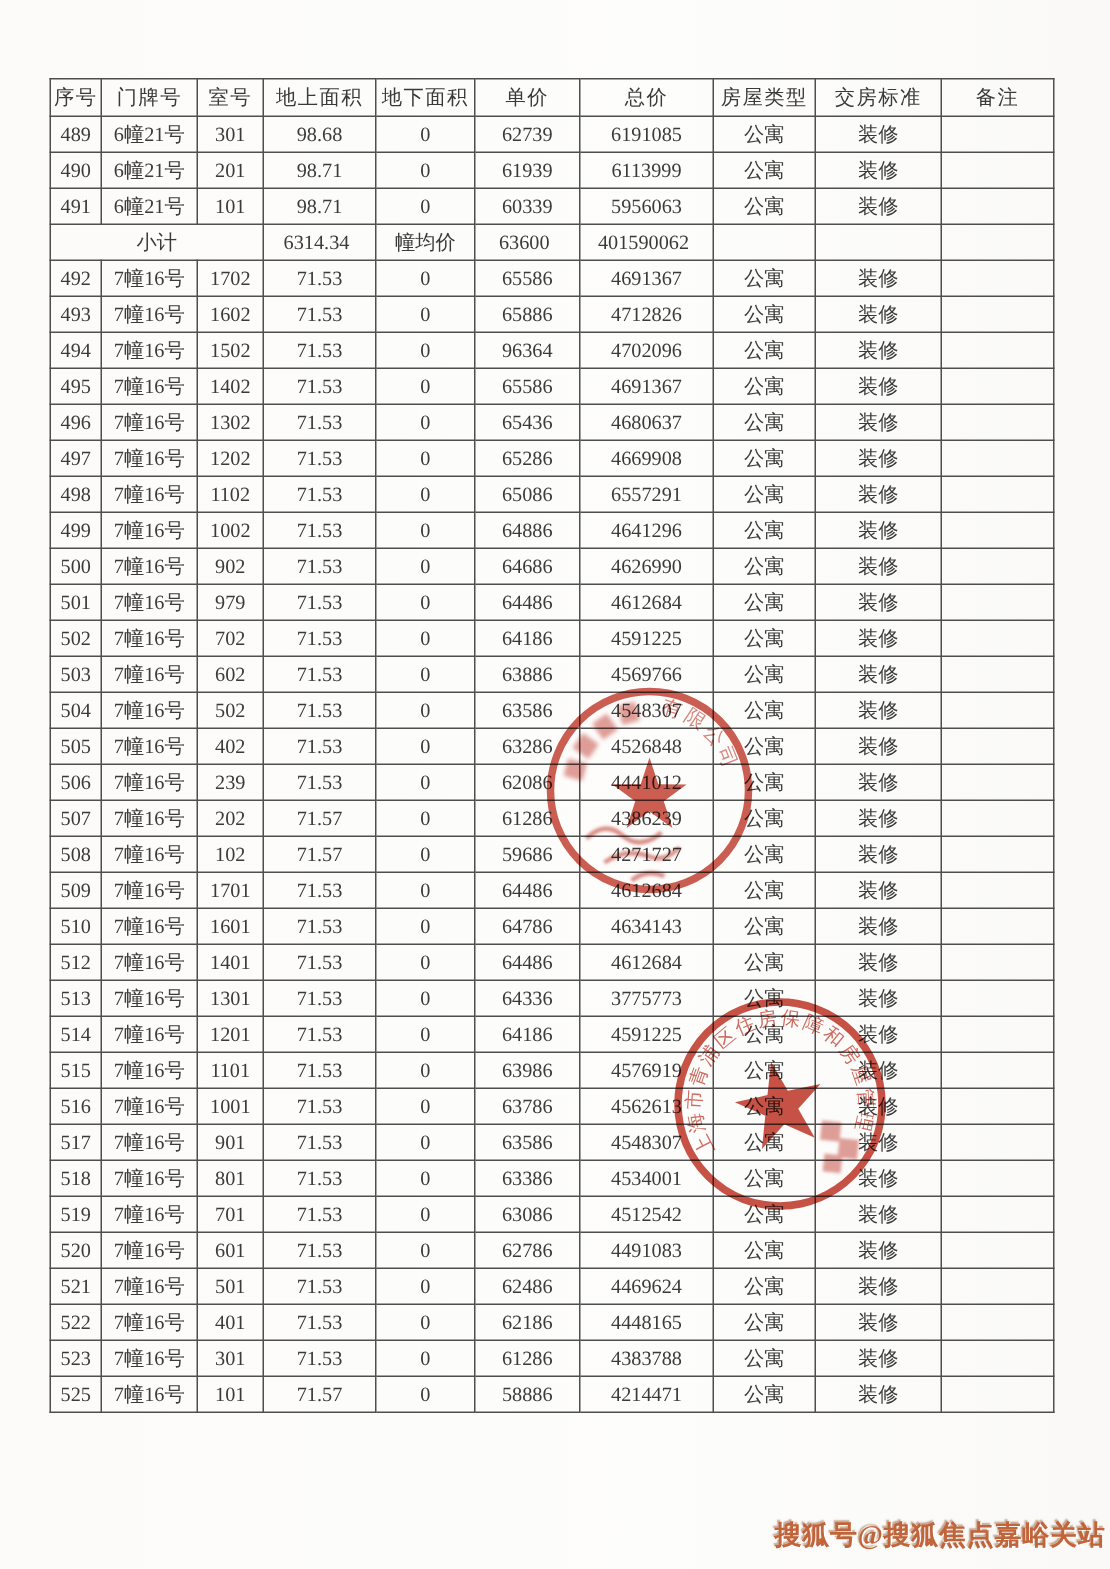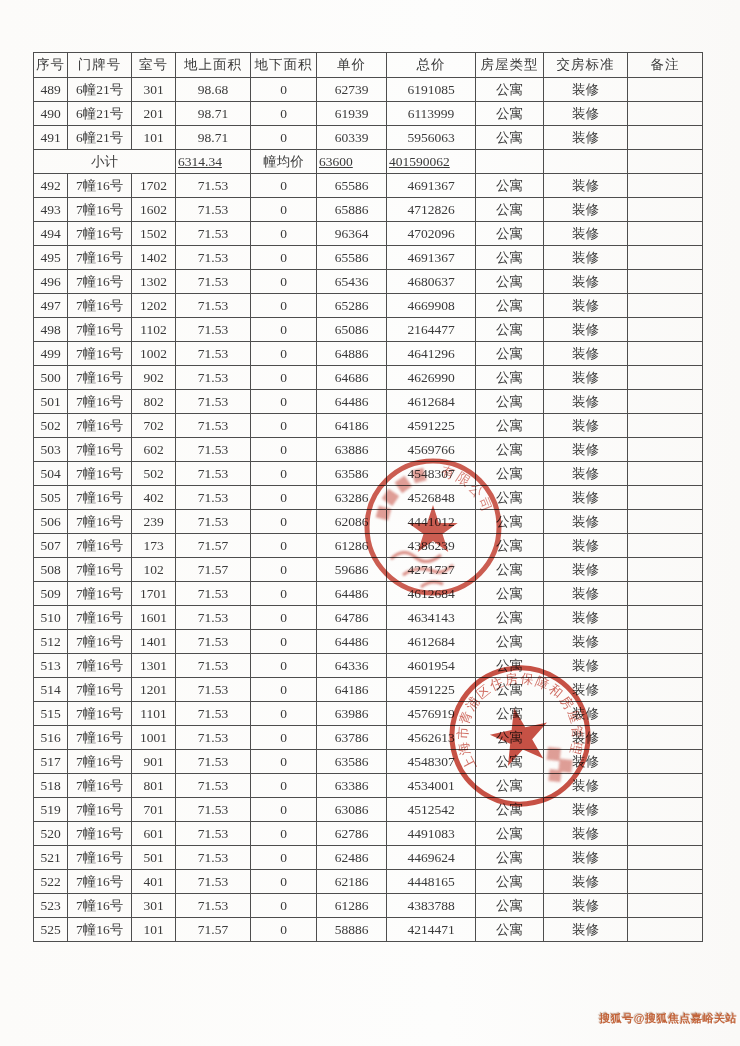--- a/index.html
+++ b/index.html
@@ -14,31 +14,31 @@
     border-collapse:collapse;table-layout:fixed;
   }
   table.price th, table.price td{
     border:1px solid #4e4e4e;
     height:23px;padding:0 2px;
     text-align:center;vertical-align:middle;
     font-size:13.5px;font-weight:normal;color:#3a3a3a;
     white-space:nowrap;overflow:hidden;
   }
   table.price th{height:24px;letter-spacing:1px;margin-left:14px;}
-  tr.subtotal td.num{text-align:left;padding-right:6px;text-decoration:underline;}
+  tr.subtotal td.num{text-align:center;padding-right:6px;}
   .stamp{
     position:absolute;pointer-events:none;
     mix-blend-mode:multiply;filter:blur(0.35px);
   }
   #stamp1{left:353px;top:447px;opacity:.82;}
   #stamp2{left:440px;top:656px;opacity:.88;}
   .watermark{
     position:absolute;top:1011px;right:3px;
-    font-family:Liberation Sans, sans-serif;
-    font-weight:bold;font-size:11px;letter-spacing:.5px;
+    font-family:Liberation Serif, serif;
+    font-weight:bold;font-size:18px;letter-spacing:.5px;
     color:#c2643a;
     text-shadow:1px 1px 0 rgba(255,255,255,.85),-1px -1px 1px rgba(130,60,20,.45),0 0 1px rgba(255,255,255,.6);
   }
 </style>
 </head>
 <body>
 
 <div class="page">
 
   <table class="price">
@@ -187,21 +187,21 @@
           <td>装修</td>
           <td></td>
         </tr>
         <tr>
           <td>498</td>
           <td>7幢16号</td>
           <td>1102</td>
           <td>71.53</td>
           <td>0</td>
           <td>65086</td>
-          <td>2164477</td>
+          <td>6557291</td>
           <td>公寓</td>
           <td>装修</td>
           <td></td>
         </tr>
         <tr>
           <td>499</td>
           <td>7幢16号</td>
           <td>1002</td>
           <td>71.53</td>
           <td>0</td>
@@ -219,21 +219,21 @@
           <td>0</td>
           <td>64686</td>
           <td>4626990</td>
           <td>公寓</td>
           <td>装修</td>
           <td></td>
         </tr>
         <tr>
           <td>501</td>
           <td>7幢16号</td>
-          <td>802</td>
+          <td>979</td>
           <td>71.53</td>
           <td>0</td>
           <td>64486</td>
           <td>4612684</td>
           <td>公寓</td>
           <td>装修</td>
           <td></td>
         </tr>
         <tr>
           <td>502</td>
@@ -291,21 +291,21 @@
           <td>0</td>
           <td>62086</td>
           <td>4441012</td>
           <td>公寓</td>
           <td>装修</td>
           <td></td>
         </tr>
         <tr>
           <td>507</td>
           <td>7幢16号</td>
-          <td>173</td>
+          <td>202</td>
           <td>71.57</td>
           <td>0</td>
           <td>61286</td>
           <td>4386239</td>
           <td>公寓</td>
           <td>装修</td>
           <td></td>
         </tr>
         <tr>
           <td>508</td>
@@ -355,21 +355,21 @@
           <td>装修</td>
           <td></td>
         </tr>
         <tr>
           <td>513</td>
           <td>7幢16号</td>
           <td>1301</td>
           <td>71.53</td>
           <td>0</td>
           <td>64336</td>
-          <td>4601954</td>
+          <td>3775773</td>
           <td>公寓</td>
           <td>装修</td>
           <td></td>
         </tr>
         <tr>
           <td>514</td>
           <td>7幢16号</td>
           <td>1201</td>
           <td>71.53</td>
           <td>0</td>

